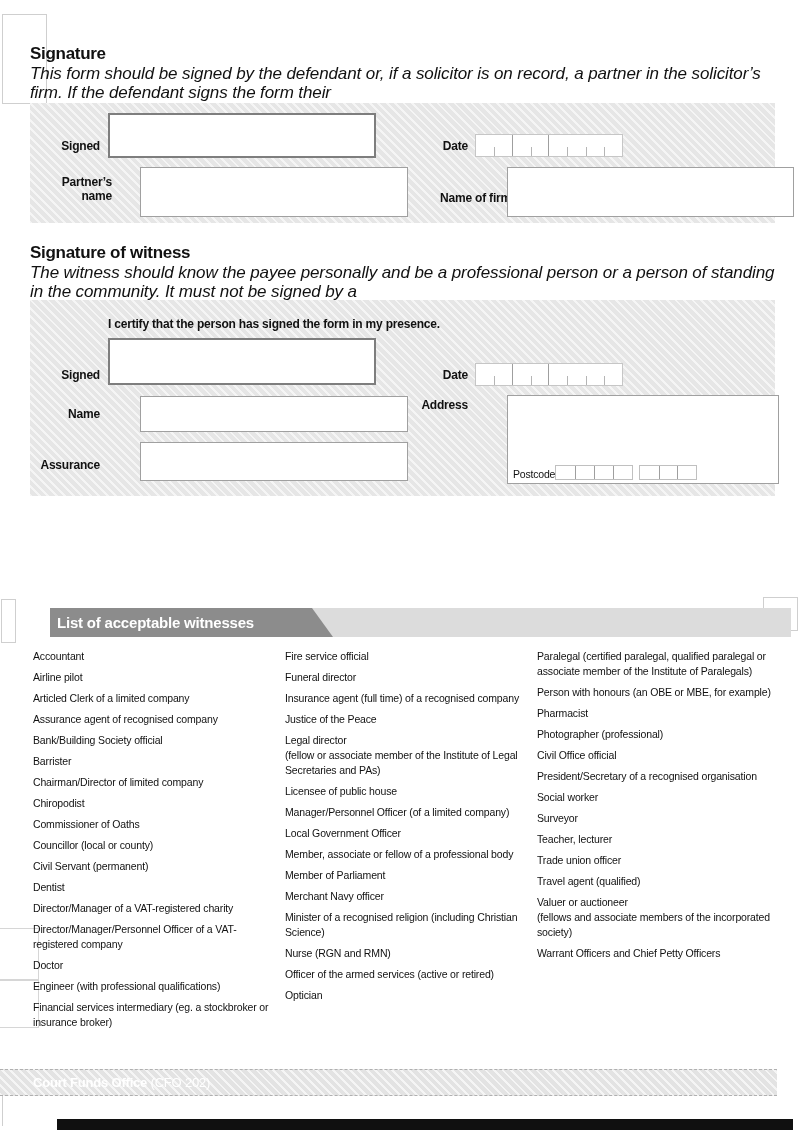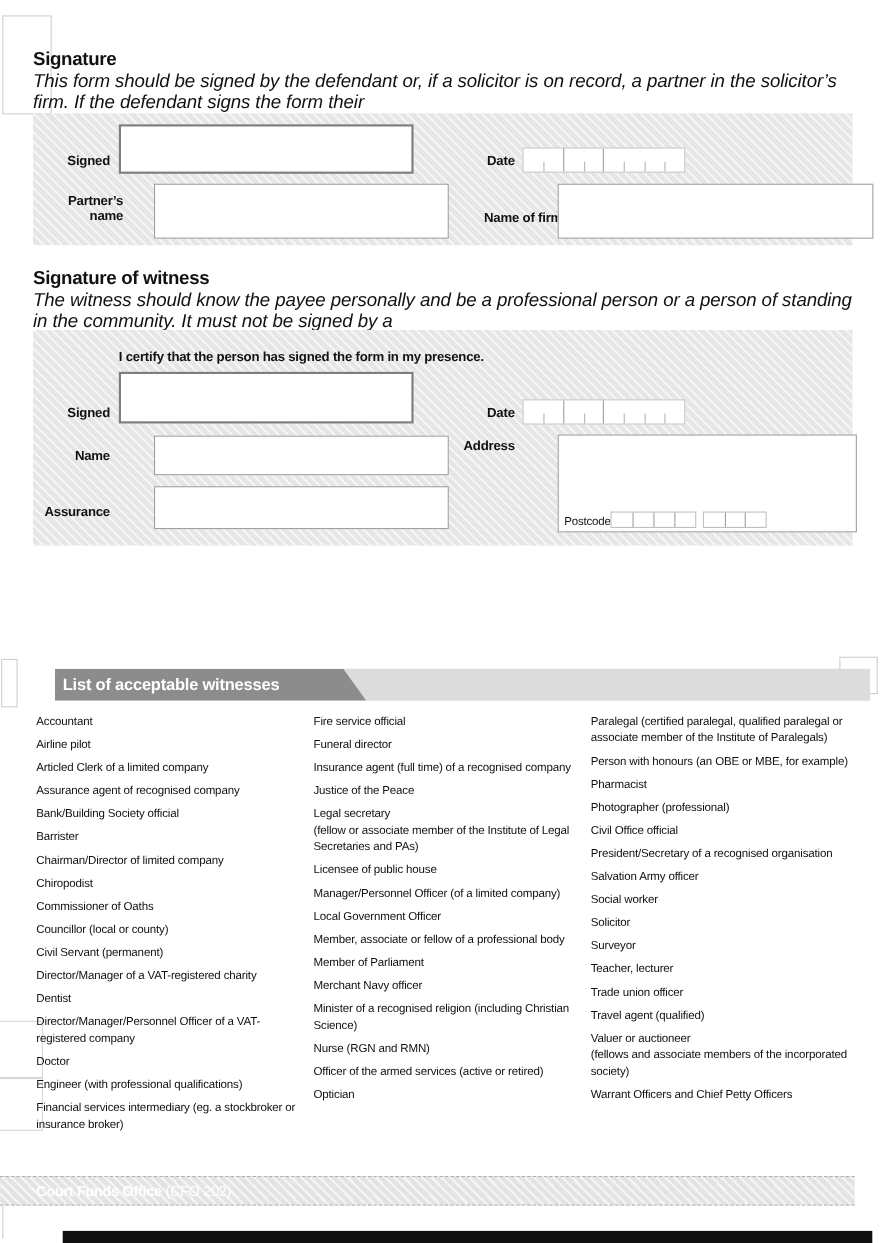--- a/index.html
+++ b/index.html
@@ -155,55 +155,53 @@
     <div class="witness-item">Airline pilot</div>
     <div class="witness-item">Articled Clerk of a limited company</div>
     <div class="witness-item">Assurance agent of recognised company</div>
     <div class="witness-item">Bank/Building Society official</div>
     <div class="witness-item">Barrister</div>
     <div class="witness-item">Chairman/Director of limited company</div>
     <div class="witness-item">Chiropodist</div>
     <div class="witness-item">Commissioner of Oaths</div>
     <div class="witness-item">Councillor (local or county)</div>
     <div class="witness-item">Civil Servant (permanent)</div>
+    <div class="witness-item">Dentist</div>
     <div class="witness-item">Director/Manager of a VAT-registered charity</div>
-    <div class="witness-item">Dentist</div>
     <div class="witness-item">Director/Manager/Personnel Officer of a VAT-registered company</div>
     <div class="witness-item">Doctor</div>
     <div class="witness-item">Engineer (with professional qualifications)</div>
     <div class="witness-item">Financial services intermediary (eg. a stockbroker or insurance broker)</div>
   </div>
 <div class="witness-col" style="left:285px; width:248px;">
     <div class="witness-item">Fire service official</div>
     <div class="witness-item">Funeral director</div>
     <div class="witness-item">Insurance agent (full time) of a recognised company</div>
     <div class="witness-item">Justice of the Peace</div>
-    <div class="witness-item">Legal secretary
+    <div class="witness-item">Legal director
 (fellow or associate member of the Institute of Legal Secretaries and PAs)</div>
     <div class="witness-item">Licensee of public house</div>
     <div class="witness-item">Manager/Personnel Officer (of a limited company)</div>
     <div class="witness-item">Local Government Officer</div>
     <div class="witness-item">Member, associate or fellow of a professional body</div>
     <div class="witness-item">Member of Parliament</div>
     <div class="witness-item">Merchant Navy officer</div>
     <div class="witness-item">Minister of a recognised religion (including Christian Science)</div>
     <div class="witness-item">Nurse (RGN and RMN)</div>
     <div class="witness-item">Officer of the armed services (active or retired)</div>
     <div class="witness-item">Optician</div>
   </div>
 <div class="witness-col" style="left:537px; width:242px;">
     <div class="witness-item">Paralegal (certified paralegal, qualified paralegal or associate member of the Institute of Paralegals)</div>
     <div class="witness-item">Person with honours (an OBE or MBE, for example)</div>
     <div class="witness-item">Pharmacist</div>
     <div class="witness-item">Photographer (professional)</div>
     <div class="witness-item">Civil Office official</div>
     <div class="witness-item">President/Secretary of a recognised organisation</div>
-    <div class="witness-item">Salvation Army officer</div>
     <div class="witness-item">Social worker</div>
-    <div class="witness-item">Solicitor</div>
     <div class="witness-item">Surveyor</div>
     <div class="witness-item">Teacher, lecturer</div>
     <div class="witness-item">Trade union officer</div>
     <div class="witness-item">Travel agent (qualified)</div>
     <div class="witness-item">Valuer or auctioneer
 (fellows and associate members of the incorporated society)</div>
     <div class="witness-item">Warrant Officers and Chief Petty Officers</div>
   </div>
 
 <div class="abs hatch-light footer-bar" style="left:0; top:1069px; width:777px; height:27px;">

